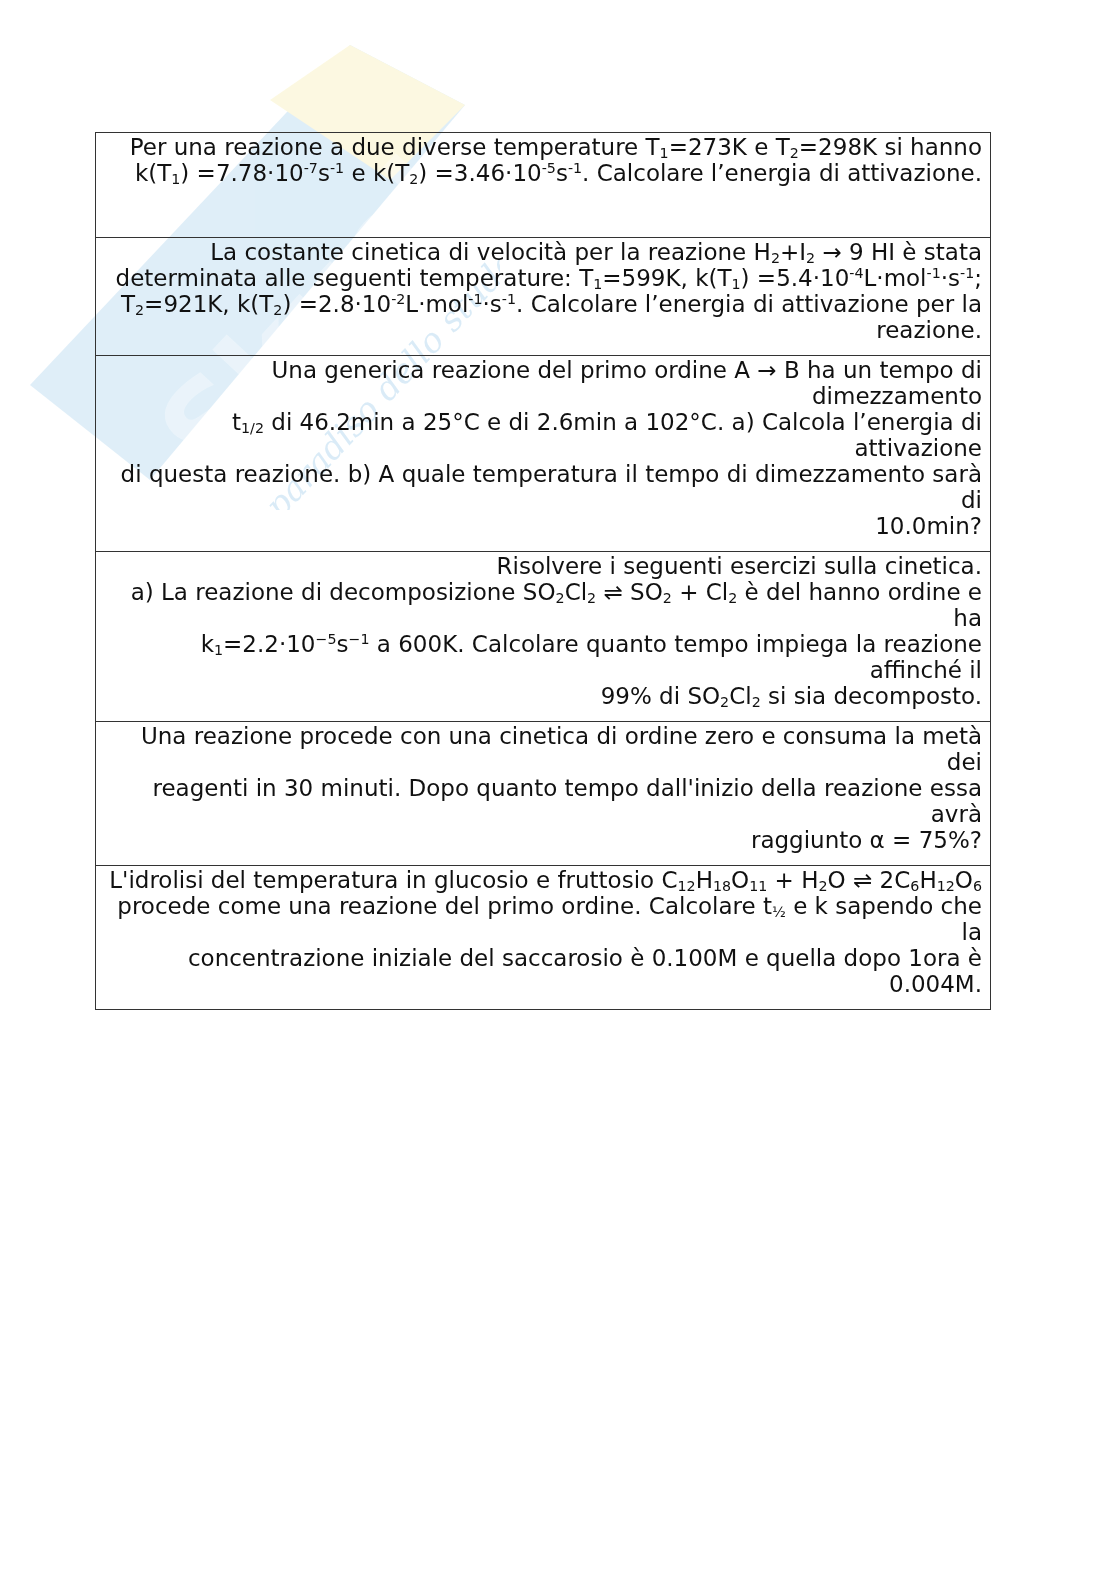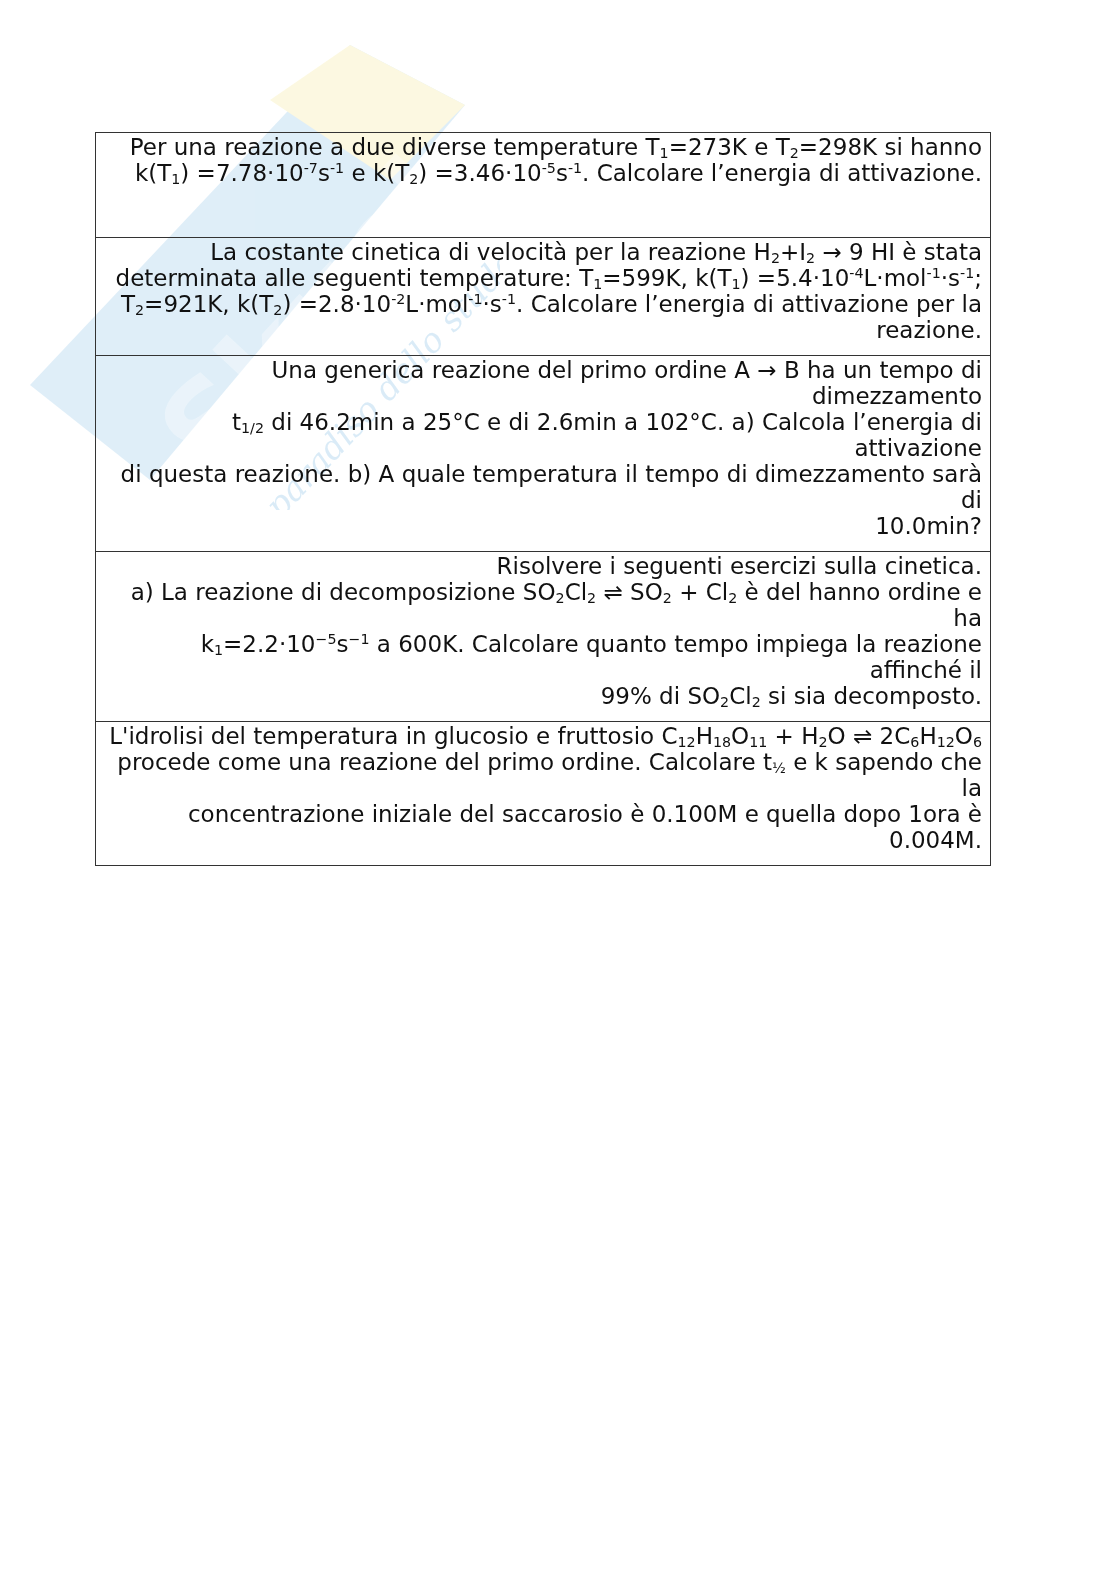--- a/index.html
+++ b/index.html
@@ -67,19 +67,26 @@
   <tr>
     <td>
       <span>Risolvere i seguenti esercizi sulla cinetica.</span><br>
       <span>a) La reazione di decomposizione SO</span><sub>2</sub><span>Cl</span><sub>2</sub><span> ⇌ SO</span><sub>2</sub><span> + Cl</span><sub>2</sub><span> è del hanno ordine e ha</span><br>
       <span>k</span><sub>1</sub><span>=2.2·10</span><sup>−5</sup><span>s</span><sup>−1</sup><span> a 600K. Calcolare quanto tempo impiega la reazione affinché il</span><br>
       <span>99% di SO</span><sub>2</sub><span>Cl</span><sub>2</sub><span> si sia decomposto.</span>
     </td>
   </tr>
   <tr>
     <td>
+      <span>Una reazione procede con una cinetica di ordine zero e consuma la metà dei</span><br>
+      <span>reagenti in 30 minuti. Dopo quanto tempo dall'inizio della reazione essa avrà</span><br>
+      <span>raggiunto α = 75%?</span>
+    </td>
+  </tr>
+  <tr>
+    <td>
       <span>L'idrolisi del temperatura in glucosio e fruttosio C</span><sub>12</sub><span>H</span><sub>18</sub><span>O</span><sub>11</sub><span> + H</span><sub>2</sub><span>O ⇌ 2C</span><sub>6</sub><span>H</span><sub>12</sub><span>O</span><sub>6</sub><br>
       <span>procede come una reazione del primo ordine. Calcolare t</span><sub>½</sub><span> e k sapendo che la</span><br>
       <span>concentrazione iniziale del saccarosio è 0.100M e quella dopo 1ora è 0.004M.</span>
     </td>
   </tr>
 </tbody>
   </table>
 
 </body></html>

